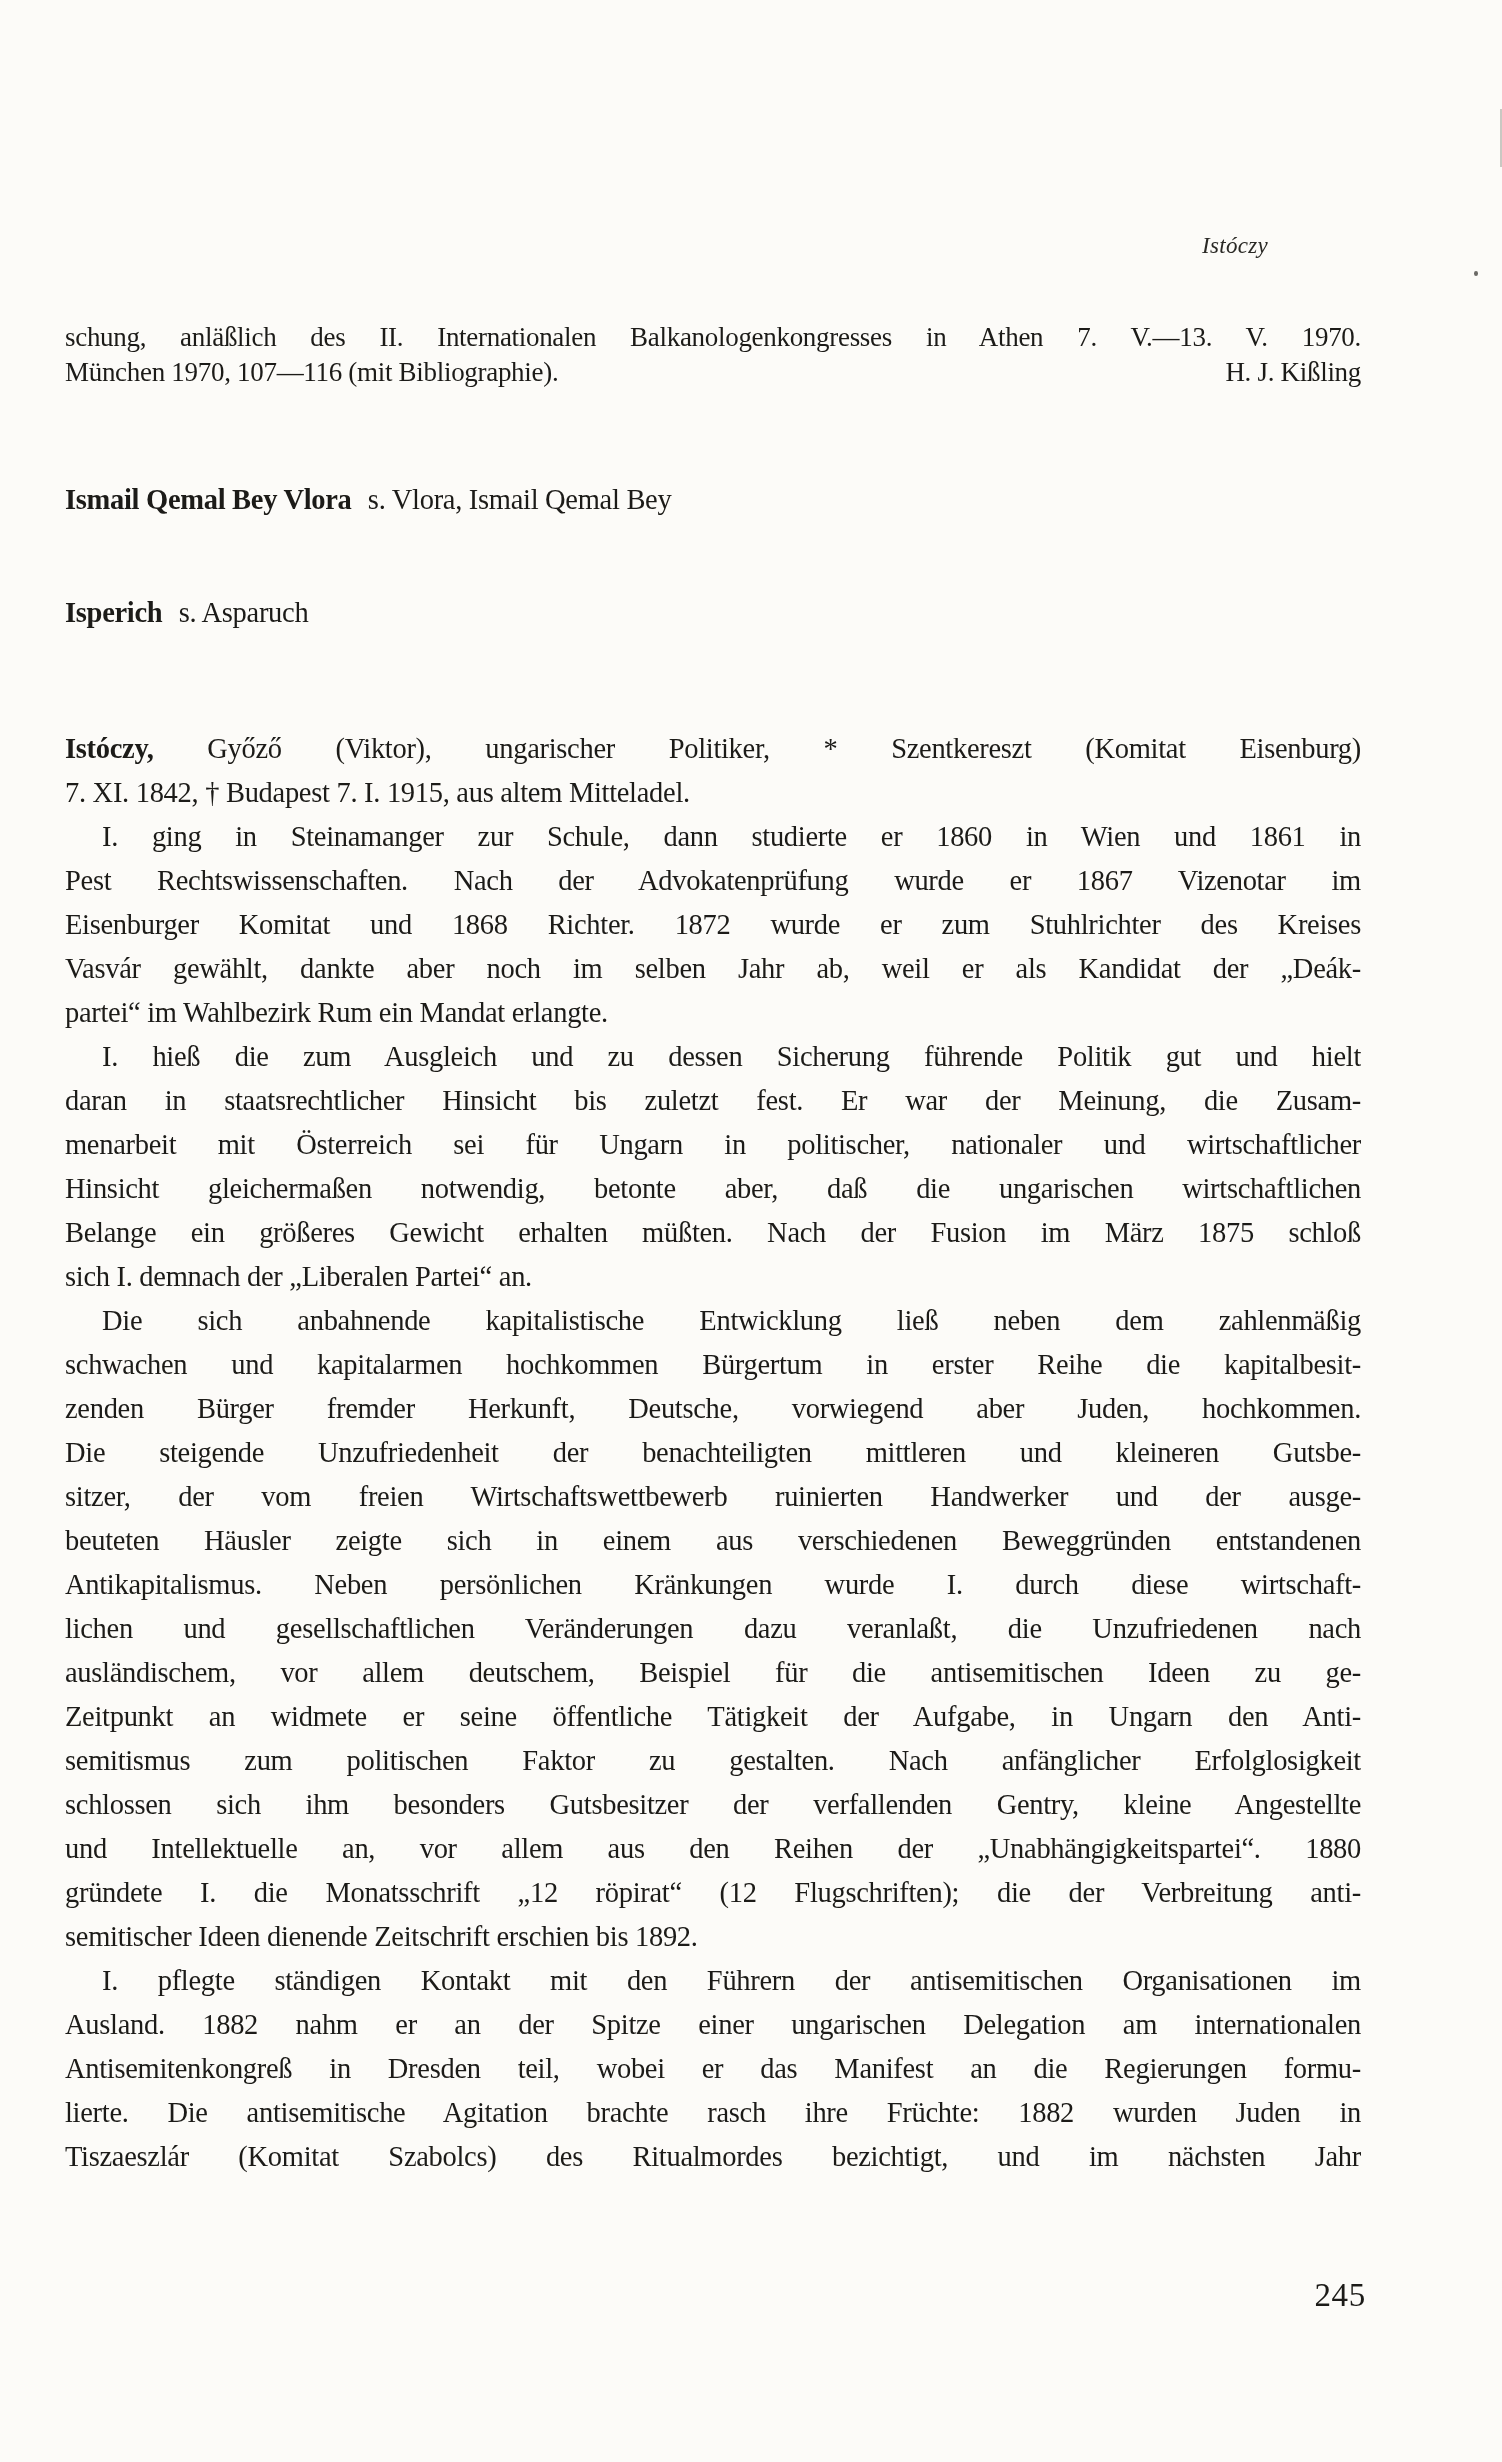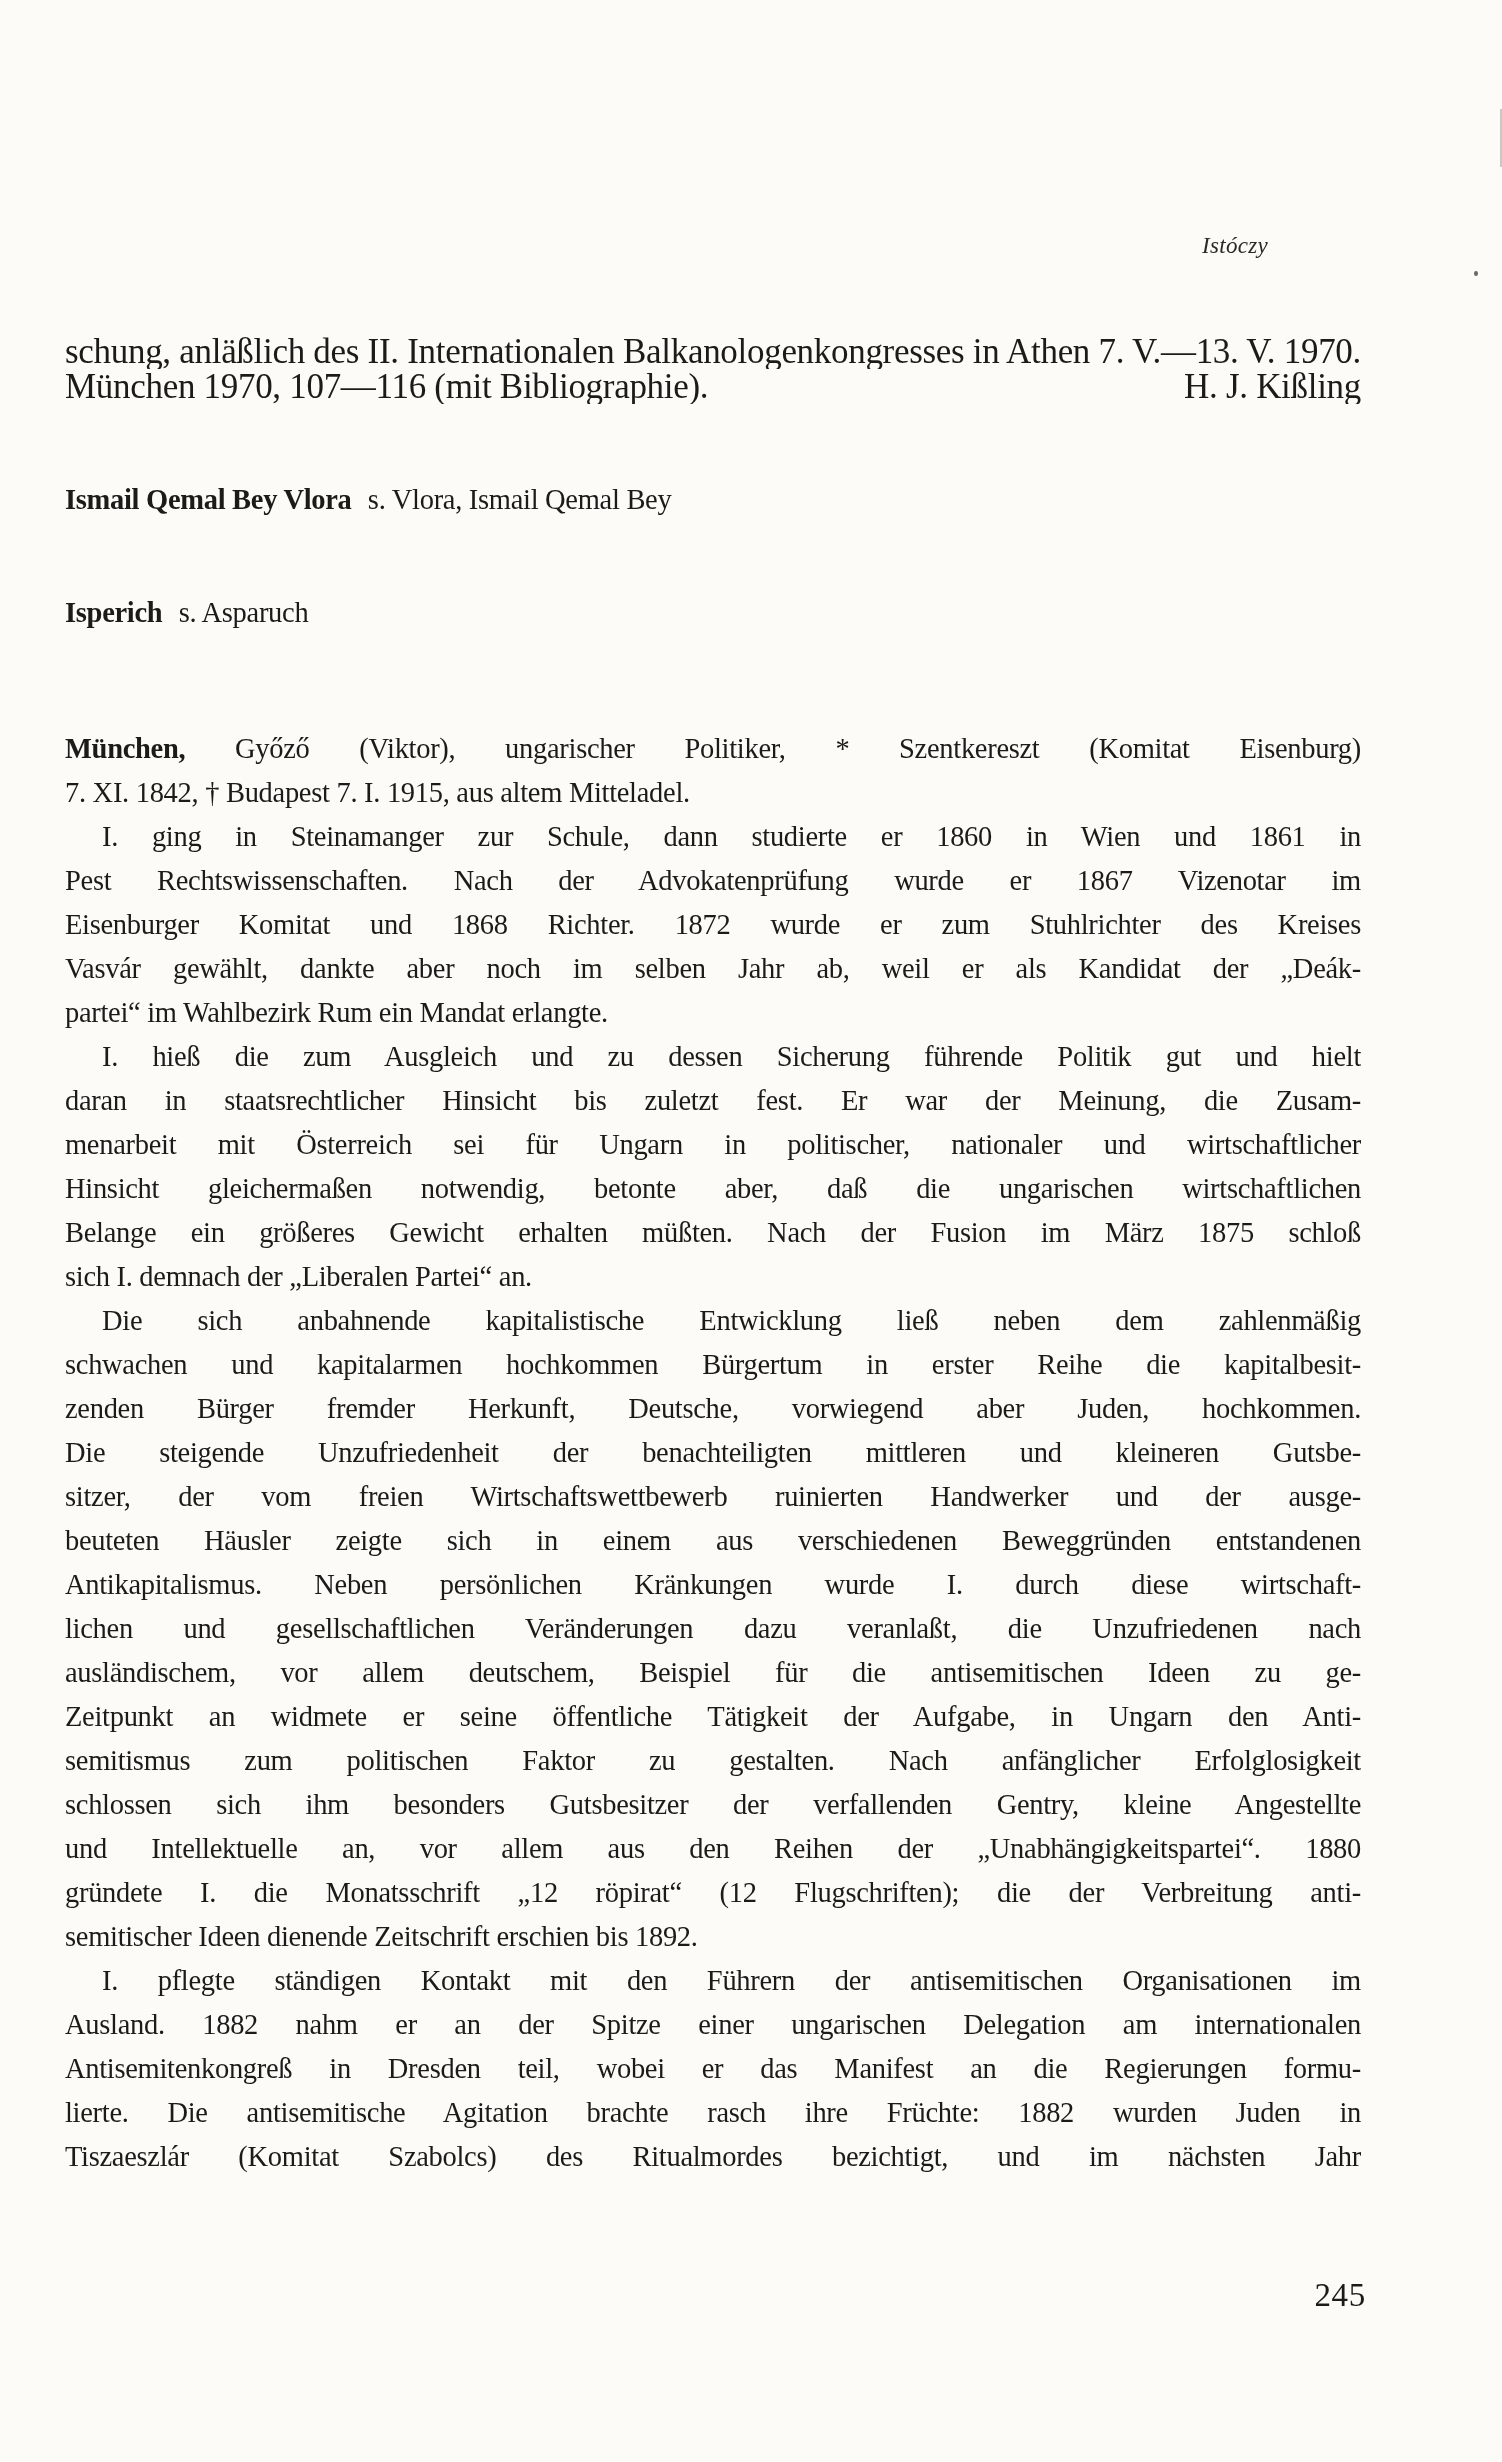--- a/index.html
+++ b/index.html
@@ -22,21 +22,21 @@
     letter-spacing: 0.3px;
     color: #2a2925;
   }
   .block {
     position: absolute;
     left: 65px;
     width: 1296px;
     font-size: 28.5px;
     letter-spacing: -0.3px;
   }
-  .prev-entry { top: 334px; font-size: 35px; }
+  .prev-entry { top: 320px; font-size: 27px; }
   .prev-entry .tl { height: 35px; line-height: 35px; }
   .xref1 { top: 478px; }
   .xref2 { top: 591px; }
   .xref { line-height: 44px; white-space: nowrap; }
   .xref b { font-weight: 700; }
   .gap { display: inline-block; width: 16.3px; }
   .entry { top: 727px; }
   .tl { height: 44px; line-height: 44px; overflow: hidden; }
   .tl b { font-weight: 700; }
   .just { text-align: justify; text-align-last: justify; }
@@ -89,21 +89,21 @@
 
   <div class="block xref xref1">
     <b>Ismail Qemal Bey Vlora</b><span class="gap"></span><span>s. Vlora, Ismail Qemal Bey</span>
   </div>
 
   <div class="block xref xref2">
     <b>Isperich</b><span class="gap"></span><span>s. Asparuch</span>
   </div>
 
   <div class="block entry">
-      <div class="tl just"><b>München,</b> Győző (Viktor), ungarischer Politiker, * Szentkereszt (Komitat Eisenburg)</div>
+      <div class="tl just"><b>Istóczy,</b> Győző (Viktor), ungarischer Politiker, * Szentkereszt (Komitat Eisenburg)</div>
       <div class="tl left">7. XI. 1842, † Budapest 7. I. 1915, aus altem Mitteladel.</div>
       <div class="tl just ind">I. ging in Steinamanger zur Schule, dann studierte er 1860 in Wien und 1861 in</div>
       <div class="tl just">Pest Rechtswissenschaften. Nach der Advokatenprüfung wurde er 1867 Vizenotar im</div>
       <div class="tl just">Eisenburger Komitat und 1868 Richter. 1872 wurde er zum Stuhlrichter des Kreises</div>
       <div class="tl just">Vasvár gewählt, dankte aber noch im selben Jahr ab, weil er als Kandidat der „Deák-</div>
       <div class="tl left">partei“ im Wahlbezirk Rum ein Mandat erlangte.</div>
       <div class="tl just ind">I. hieß die zum Ausgleich und zu dessen Sicherung führende Politik gut und hielt</div>
       <div class="tl just">daran in staatsrechtlicher Hinsicht bis zuletzt fest. Er war der Meinung, die Zusam-</div>
       <div class="tl just">menarbeit mit Österreich sei für Ungarn in politischer, nationaler und wirtschaftlicher</div>
       <div class="tl just">Hinsicht gleichermaßen notwendig, betonte aber, daß die ungarischen wirtschaftlichen</div>

